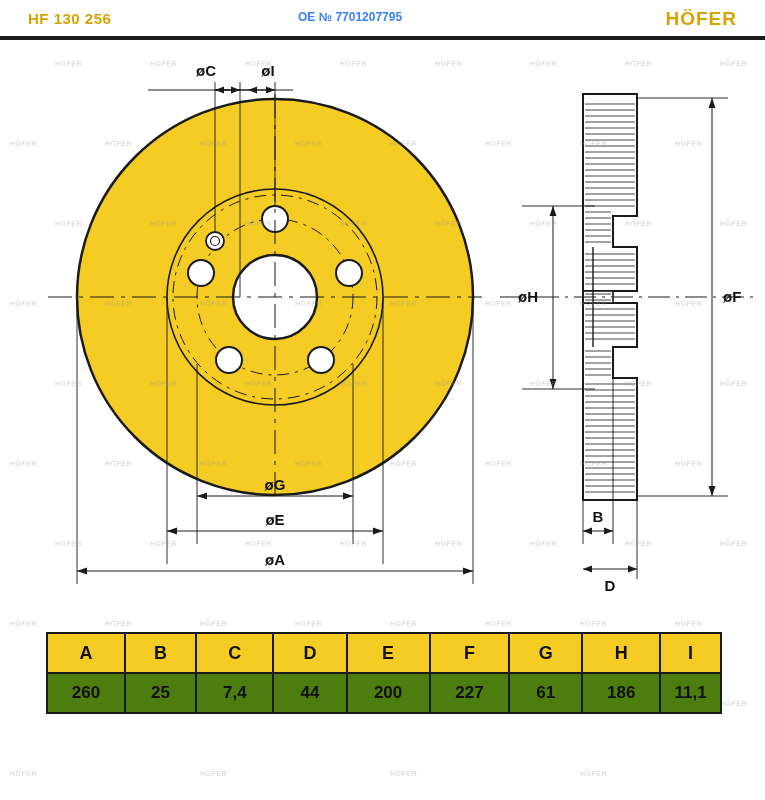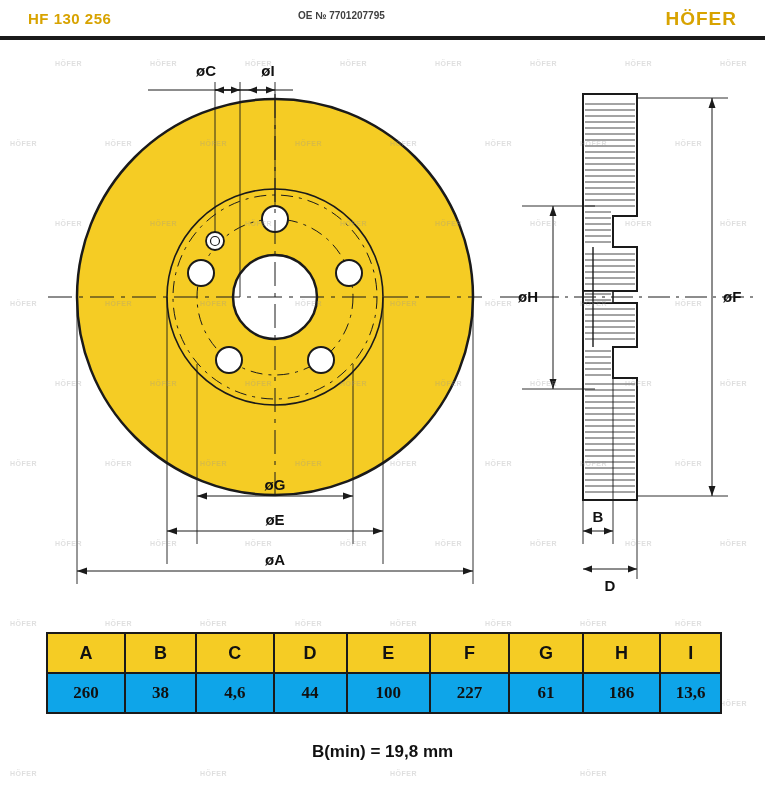--- a/index.html
+++ b/index.html
@@ -30,23 +30,23 @@
     position: absolute;
     left: 28px; top: 10px;
     font-size: 15px;
     font-weight: bold;
     color: #d8a300;
     letter-spacing: 0.5px;
   }
   .header-oe {
     position: absolute;
     left: 298px; top: 10px;
-    font-size: 10px;
-    font-weight: bold;
-    color: #404040;
+    font-size: 12px;
+    font-weight: bold;
+    color: #3b82f6;
   }
   .header-brand {
     position: absolute;
     right: 28px; top: 8px;
     font-size: 19px;
     font-weight: bold;
     color: #d8a300;
     letter-spacing: 1px;
   }
   .header-rule {
@@ -110,22 +110,21 @@
     font-weight: bold;
     color: #111;
     height: 38px;
     padding: 0 2px;
   }
   table.spec th {
     background: #f5cc24;
     font-size: 18px;
   }
   table.spec td {
-    background: #0ea5e9;
-    font-family: Liberation Serif, serif;
+    background: #4d7c0f;
   }
   .bmin {
     position: absolute;
     left: 0; top: 742px;
     width: 765px;
     text-align: center;
     font-size: 17px;
     font-weight: bold;
     color: #111;
   }
@@ -422,27 +421,26 @@
         <th style="width:84px">E</th>
         <th style="width:80px">F</th>
         <th style="width:74px">G</th>
         <th style="width:78px">H</th>
         <th style="width:58px">I</th>
       </tr>
     </thead>
     <tbody>
       <tr>
         <td>260</td>
-        <td>38</td>
-        <td>4,6</td>
+        <td>25</td>
+        <td>7,4</td>
         <td>44</td>
-        <td>100</td>
+        <td>200</td>
         <td>227</td>
         <td>61</td>
         <td>186</td>
-        <td>13,6</td>
+        <td>11,1</td>
       </tr>
     </tbody>
   </table>
 
-  <div class="bmin">B(min) = 19,8 mm</div>
 
 </div>
 
 </body></html>

